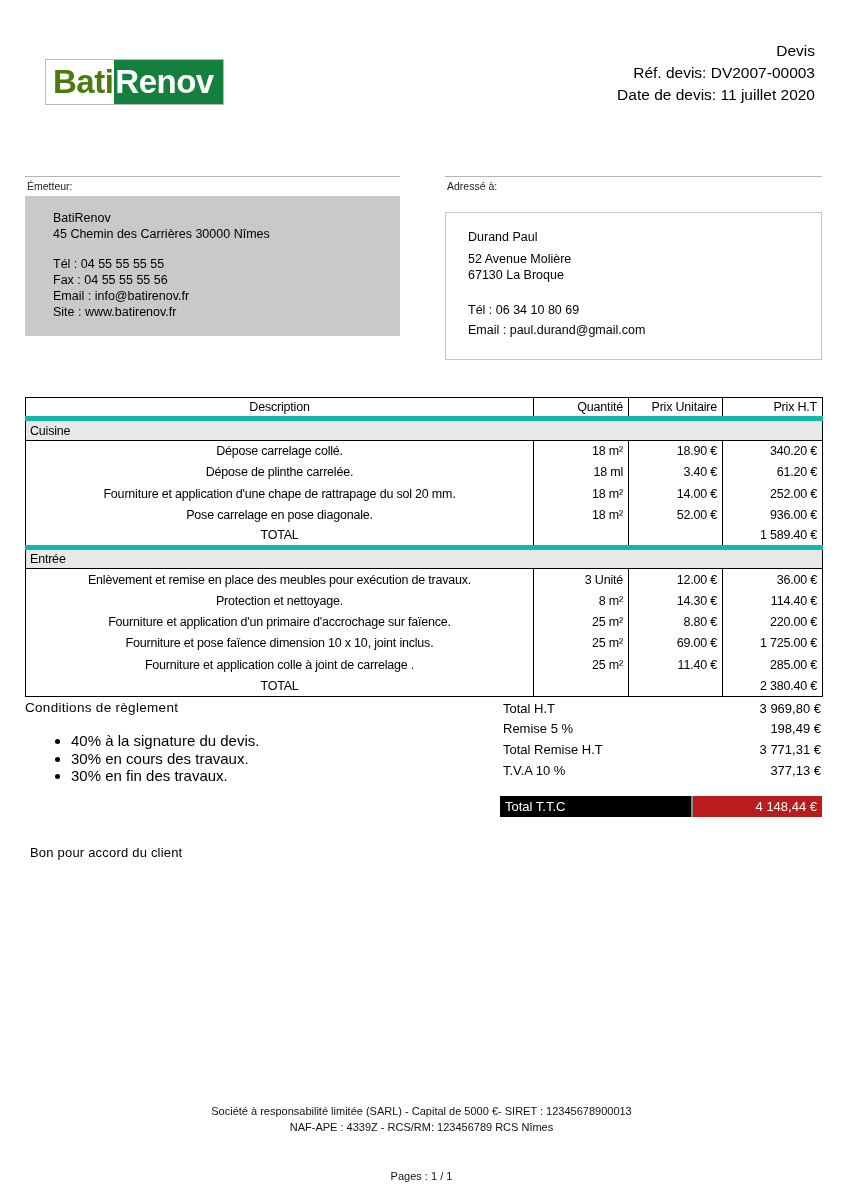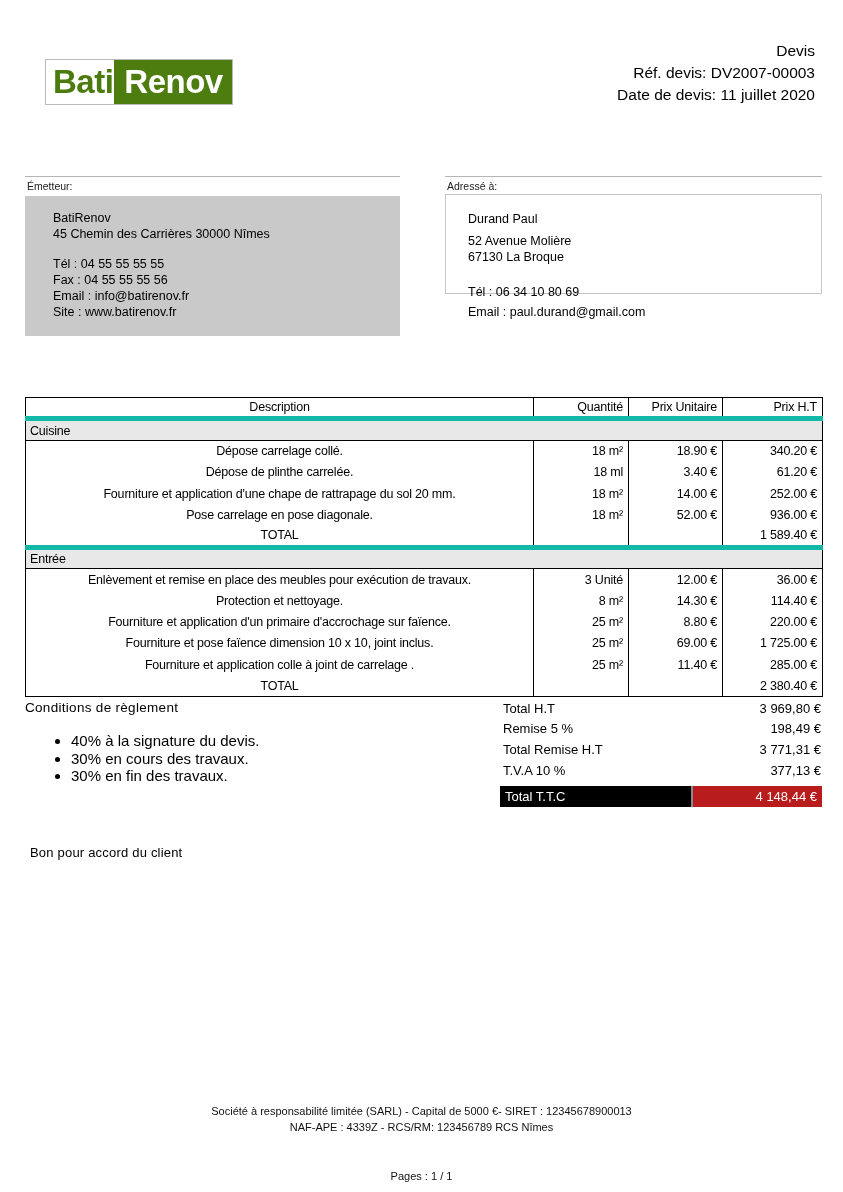--- a/index.html
+++ b/index.html
@@ -13,32 +13,32 @@
   
   .doc-head { position:absolute; top:40px; right:28px; text-align:right;
     font-size:15.5px; line-height:22px; }
 
   
   .logo { position:absolute; left:45px; top:59px; display:inline-flex;
     border:1px solid #b9b9b9; height:46px; align-items:stretch;
     font-weight:bold; font-size:33px; letter-spacing:-0.5px; }
   .logo-part1 { background:#ffffff; color:#4a7b0c; display:flex; align-items:center;
     padding:0 1px 0 7px; }
-  .logo-part2 { background:#4d7c0f; color:#ffffff; display:flex; align-items:center;
-    padding:0 9px 0 10px; }
+  .logo-part2 { background:#15803d; color:#ffffff; display:flex; align-items:center;
+    padding:0 9px 0 1px; }
 
   
   .block-label { border-top:1px solid #b5b5b5; padding:3px 0 0 2px;
     font-size:10.5px; color:#222; }
   .sender-block { position:absolute; left:25px; top:176px; width:375px; }
   .sender-box { margin-top:4px; background:#c9c9c9; height:140px;
     padding:15px 8px 0 28px; font-size:12.5px; line-height:15.7px; }
   .recipient-block { position:absolute; left:445px; top:176px; width:377px; }
-  .recipient-box { margin-top:2px; background:#ffffff; border:1px solid #c6c6c6;
-    height:100px; padding:16px 8px 0 22px; font-size:12.5px; line-height:16px; }
+  .recipient-box { margin-top:20px; background:#ffffff; border:1px solid #c6c6c6;
+    height:148px; padding:16px 8px 0 22px; font-size:12.5px; line-height:16px; }
   .addr-spacer { height:15px; }
   .addr-spacer-lg { height:19px; }
   .recipient-name { margin-bottom:6px; }
   .recipient-email { margin-top:4px; }
 
   
   table.items { position:absolute; left:25px; top:397px; width:797px;
     border-collapse:collapse; font-size:12.5px; letter-spacing:-0.2px;
     border:1.5px solid #000; table-layout:fixed; }
   table.items td, table.items th { height:21.4px; padding:1px 5px;
@@ -55,21 +55,21 @@
   
   .terms { position:absolute; left:25px; top:700px; width:330px; }
   .terms-title { font-size:13.5px; letter-spacing:0.3px; }
   .terms ul { margin:17px 0 0 0; padding-left:46px; font-size:15px;
     line-height:17.6px; }
 
   
   .totals { position:absolute; left:500px; top:698px; width:322px; font-size:13px; }
   .t-row { display:flex; justify-content:space-between; align-items:center;
     height:20.6px; padding:0 1px 0 3px; }
-  .ttc-bar { display:flex; height:21px; margin-top:6px; color:#ffffff; }
+  .ttc-bar { display:flex; height:21px; margin-top:16px; color:#ffffff; }
   .ttc-label { background:#000000; flex:0 0 191px; display:flex; align-items:center;
     padding-left:5px; }
   .ttc-sep { flex:0 0 2px; background:#8a8a8a; }
   .ttc-value { background:#b91c1c; flex:1; display:flex; align-items:center;
     justify-content:flex-end; padding-right:5px; }
 
   
   .signature { position:absolute; left:30px; top:845px; font-size:13px;
     letter-spacing:0.2px; }
 

